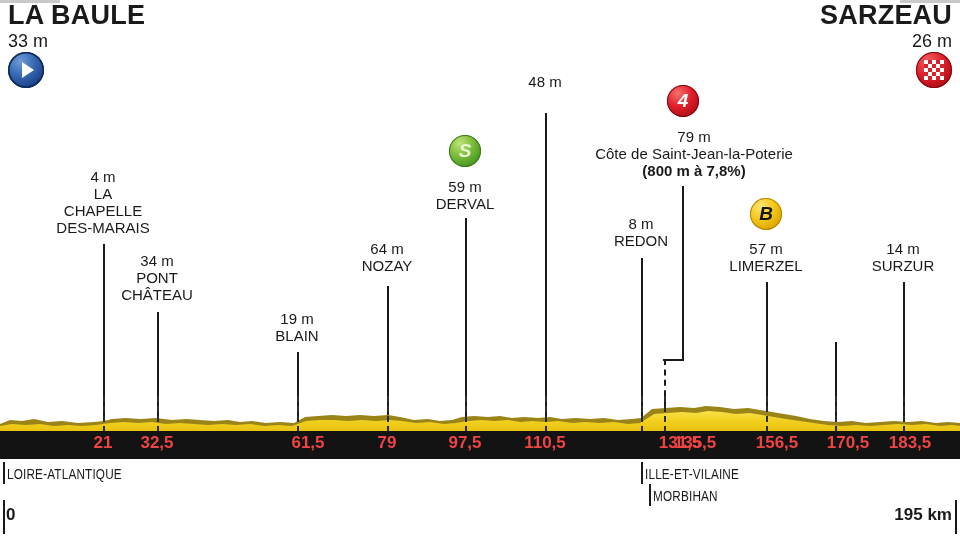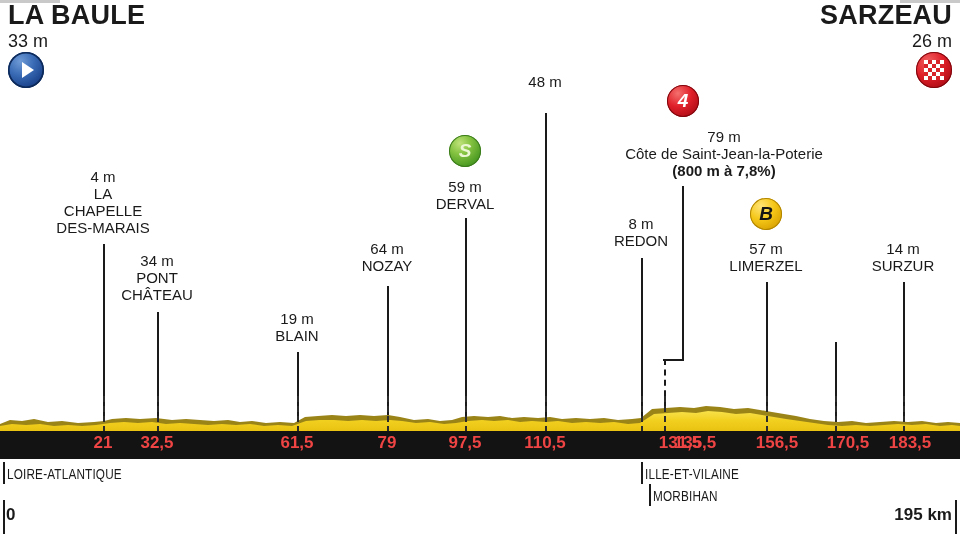--- a/index.html
+++ b/index.html
@@ -175,21 +175,21 @@
 
   <div class="poi" style="left:641px;top:215px;transform:translateX(-50%);">
     <div class="ln">8 m</div>
     <div class="ln">REDON</div>
   </div>
   <div class="leader thick" style="left:641px;top:258px;height:158px;"></div>
 
   <div class="rnd-badge badge-climb" style="left:667px;top:85px;">
     <span>4</span>
   </div>
-  <div class="poi" style="left:724px;top:128px;transform:translateX(-50%);">
+  <div class="poi" style="left:694px;top:128px;transform:translateX(-50%);">
     <div class="ln">79 m</div>
     <div class="ln">Côte de Saint-Jean-la-Poterie</div>
     <div class="ln b">(800 m à 7,8%)</div>
   </div>
 
   <div class="vseg" style="left:682px;top:186px;height:175px;"></div>
   <div class="hseg" style="left:663px;top:359px;width:21px;"></div>
   <div class="dashline" style="left:664px;top:359px;height:58px;"></div>
 
   <div class="rnd-badge badge-bonus" style="left:750px;top:198px;">
@@ -248,21 +248,21 @@
   <div class="kmdash" style="left:545px;top:396px;height:36px;"></div>
   <div class="kmdash" style="left:641px;top:396px;height:36px;"></div>
   <div class="kmdash" style="left:664px;top:396px;height:36px;"></div>
   <div class="kmdash" style="left:766px;top:396px;height:36px;"></div>
   <div class="kmdash" style="left:835px;top:396px;height:36px;"></div>
   <div class="kmdash" style="left:903px;top:396px;height:36px;"></div>
 
   <div class="kmband"></div>
   <div class="kmlabel" style="left:103px;">21</div>
   <div class="kmlabel" style="left:157px;">32,5</div>
-  <div class="kmlabel" style="left:297px;">61,5</div>
+  <div class="kmlabel" style="left:308px;">61,5</div>
   <div class="kmlabel" style="left:387px;">79</div>
   <div class="kmlabel" style="left:465px;">97,5</div>
   <div class="kmlabel" style="left:545px;">110,5</div>
   <div class="kmlabel" style="left:633px;margin-left:47px;">131,5</div>
   <div class="kmlabel" style="left:695px;">135,5</div>
   <div class="kmlabel" style="left:777px;">156,5</div>
   <div class="kmlabel" style="left:848px;">170,5</div>
   <div class="kmlabel" style="left:910px;">183,5</div>
 
   <div class="deptbar" style="left:3px;top:462px;height:22px;"></div>

